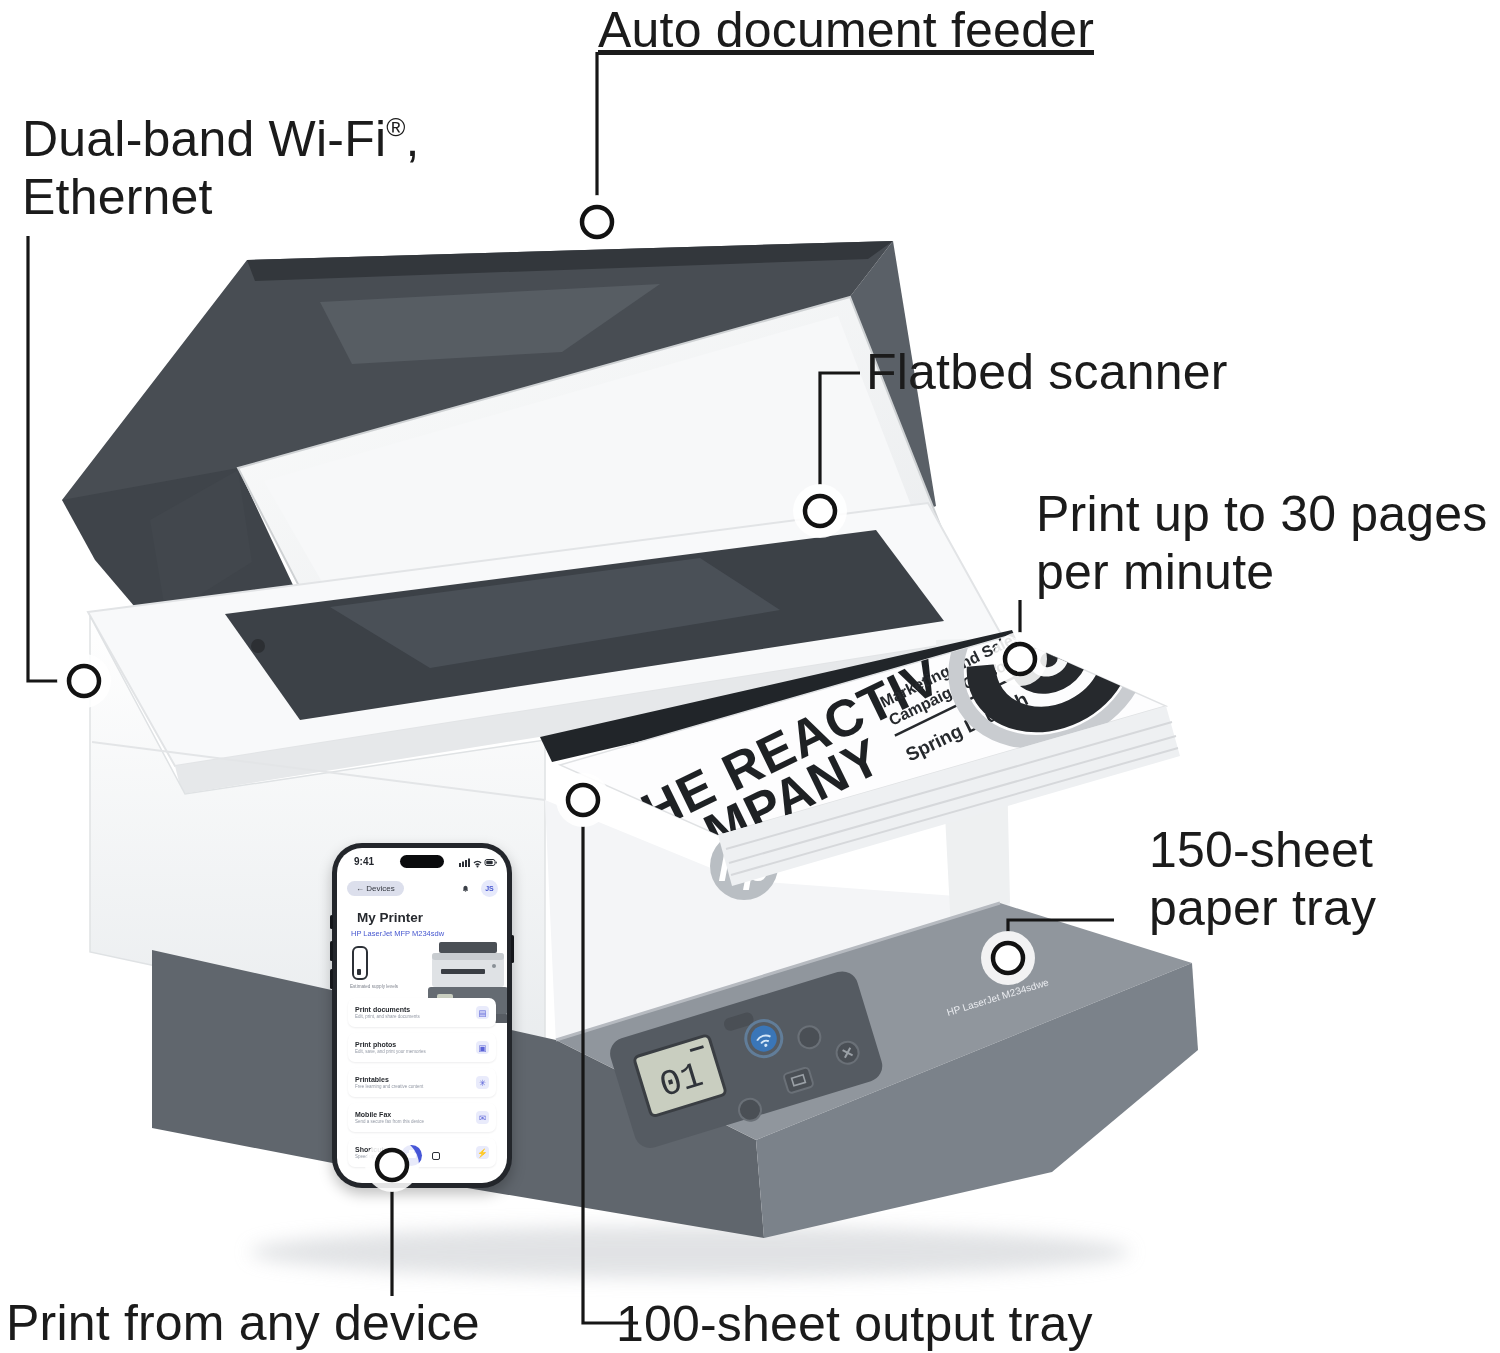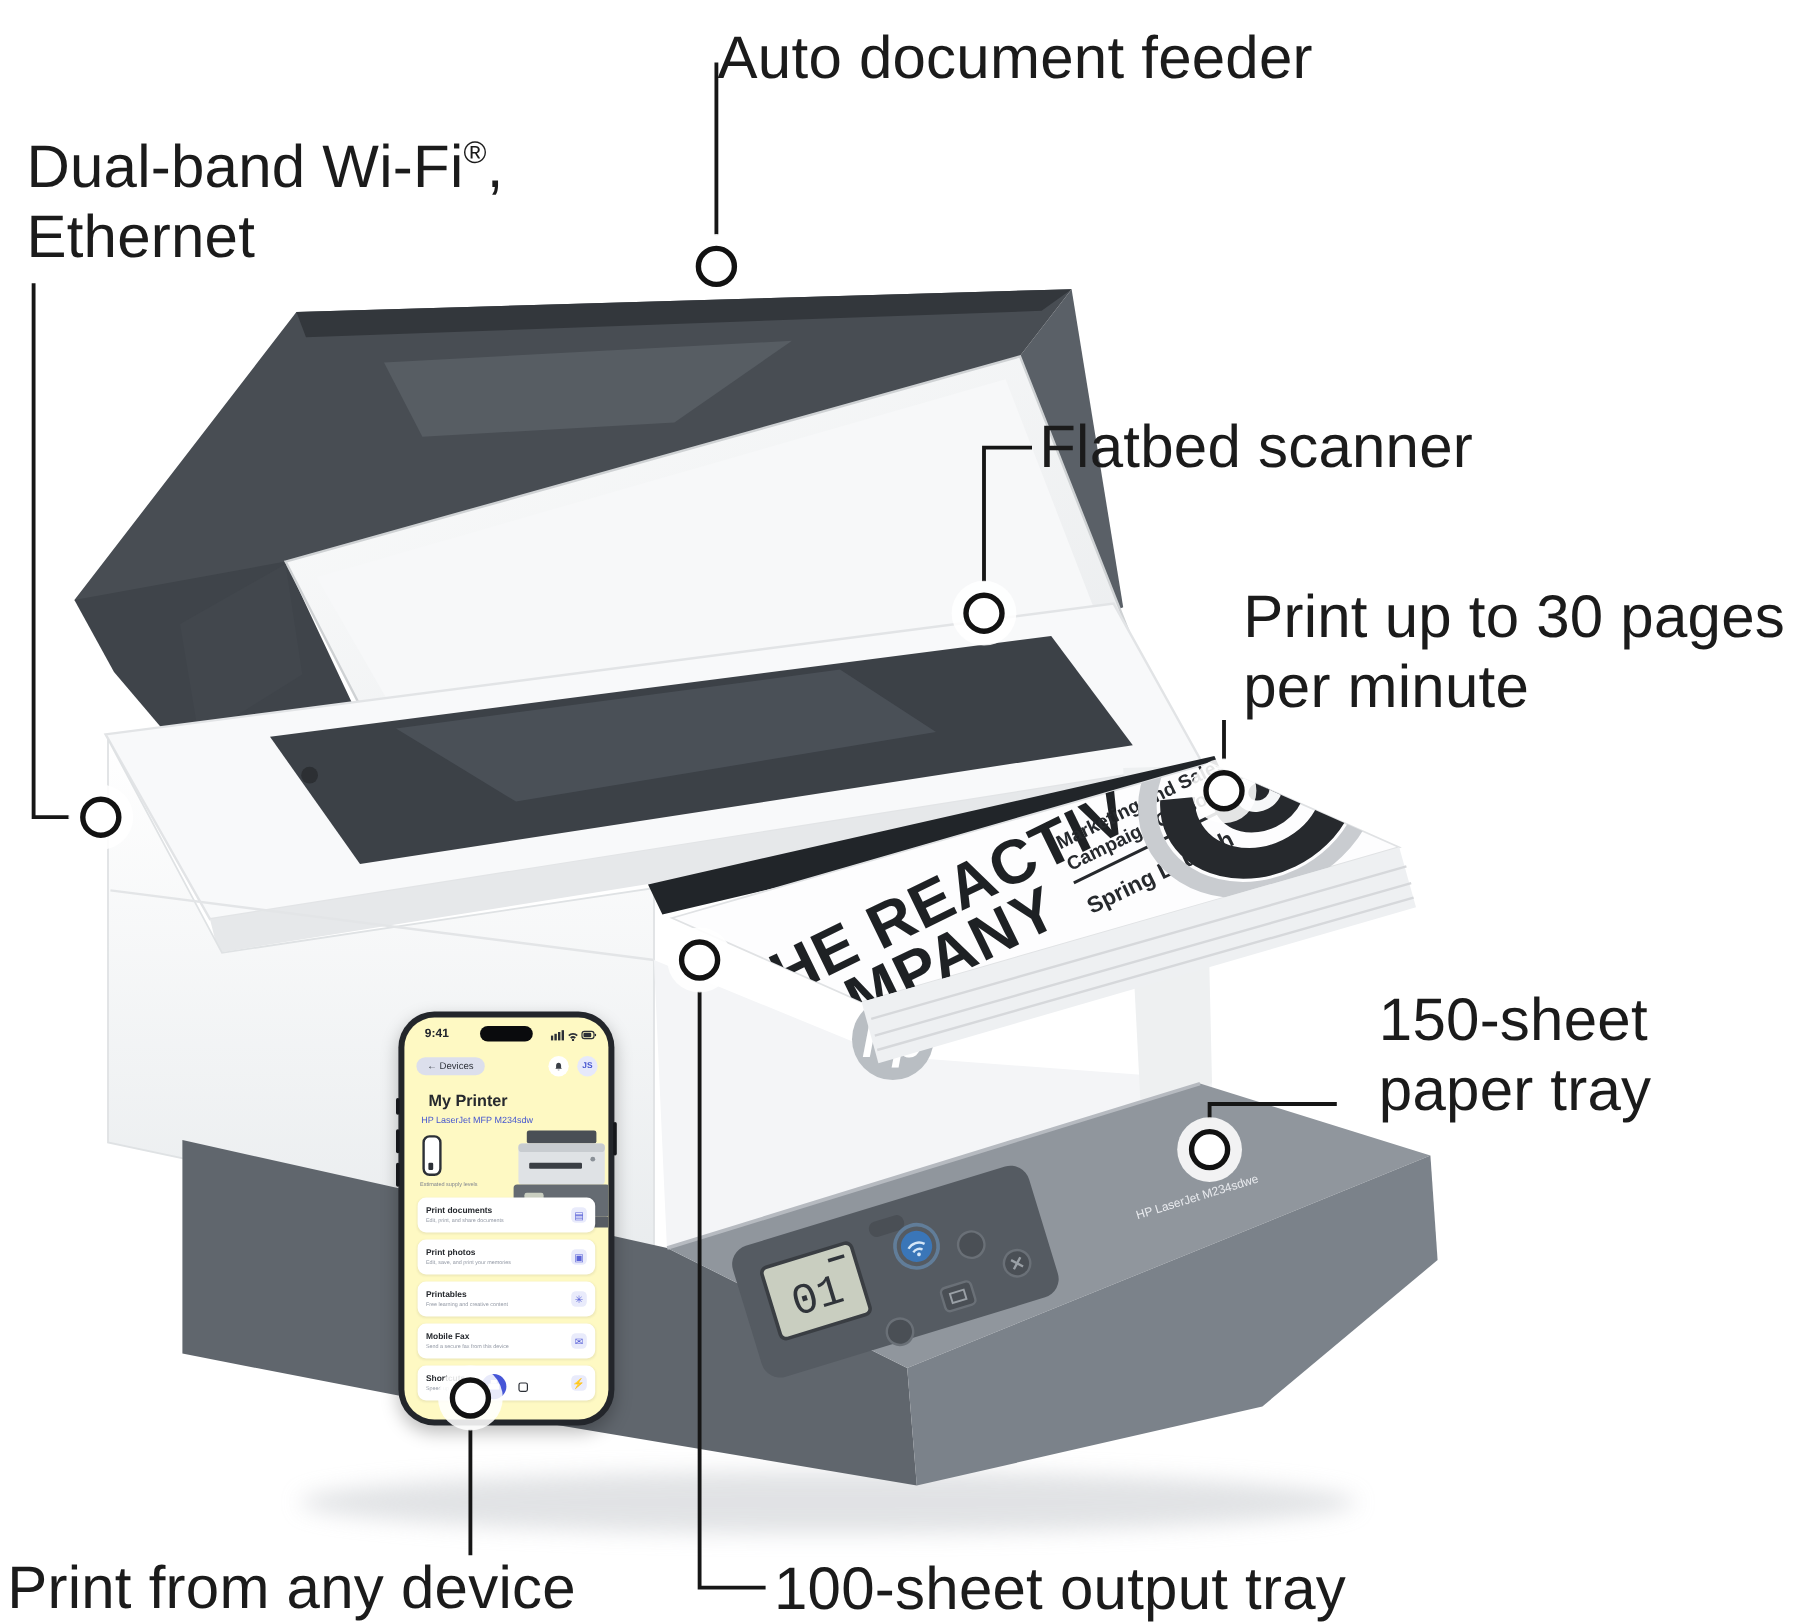--- a/index.html
+++ b/index.html
@@ -7,21 +7,21 @@
          font-family:"Liberation Sans",sans-serif;color:#1a1a1a;}
   svg{display:block;}
   #printer-svg{position:absolute;left:0;top:0;z-index:1;}
   #callout-svg{position:absolute;left:0;top:0;z-index:3;pointer-events:none;}
   .callout-label{position:absolute;z-index:4;font-size:50px;line-height:1.16;letter-spacing:.2px;color:#1b1b1b;}
   .reg{font-size:26px;vertical-align:20px;}
   
   #phone{position:absolute;left:332px;top:843px;width:180px;height:345px;z-index:2;
          background:#23262b;border-radius:30px;box-shadow:0 6px 14px rgba(0,0,0,.25);}
   .side-btn{position:absolute;background:#15171b;border-radius:2px;}
-  #screen{position:absolute;left:5px;top:5px;right:5px;bottom:5px;background:#fef9c3;border-radius:25px;overflow:hidden;}
+  #screen{position:absolute;left:5px;top:5px;right:5px;bottom:5px;background:#ffffff;border-radius:25px;overflow:hidden;}
   .status-time{position:absolute;left:17px;top:8px;font-size:10px;font-weight:bold;color:#23262d;}
   .island{position:absolute;left:50%;top:7px;transform:translateX(-50%);width:44px;height:13px;background:#0a0b0d;border-radius:8px;}
   .status-icons{position:absolute;right:10px;top:9px;}
   .back-pill{position:absolute;left:10px;top:33px;background:#dcdfec;border-radius:10px;
              padding:3px 9px;font-size:8px;color:#33373f;text-align:center;}
   .bell-wrap{position:absolute;right:33px;top:32px;width:17px;height:17px;background:#ffffff;border-radius:50%;
              display:flex;align-items:center;justify-content:center;}
   .avatar{position:absolute;right:9px;top:32px;width:17px;height:17px;background:#e6e9fb;border-radius:50%;
           font-size:7px;font-weight:bold;color:#4656cf;display:flex;align-items:center;justify-content:center;}
   .app-title{position:absolute;left:20px;top:62px;font-size:13.5px;font-weight:bold;color:#26292e;}
@@ -289,30 +289,30 @@
           <circle cx="583" cy="800" r="27" fill="#ffffff" opacity="0.88"></circle>
           <circle cx="583" cy="800" r="15" fill="#fff" stroke="#121212" stroke-width="4.5"></circle>
         </g>
       <g>
           <circle cx="392" cy="1165" r="27" fill="#ffffff" opacity="0.88"></circle>
           <circle cx="392" cy="1165" r="15" fill="#fff" stroke="#121212" stroke-width="4.5"></circle>
         </g>
     </g>
   </svg>
 
-  <div class="callout-label" style="left:598px;top:19px;">Auto document feeder</div>
+  <div class="callout-label" style="left:598px;top:1px;text-decoration:underline;">Auto document feeder</div>
 
   <div class="callout-label" style="left:22px;top:110px;">
     <span>Dual-band Wi-Fi</span><span class="reg">®</span><span>,</span><br>
     <span>Ethernet</span>
   </div>
 
   <div class="callout-label" style="left:866px;top:343px;">Flatbed scanner</div>
 
   <div class="callout-label" style="left:1036px;top:485px;width:478px;">Print up to 30 pages per minute</div>
 
   <div class="callout-label" style="left:1149px;top:821px;width:310px;">150-sheet paper tray</div>
 
   <div class="callout-label" style="left:6px;top:1294px;">Print from any device</div>
 
-  <div class="callout-label" style="left:645px;top:1295px;">100-sheet output tray</div>
+  <div class="callout-label" style="left:616px;top:1295px;">100-sheet output tray</div>
 
 </div>
 
 </body></html>

